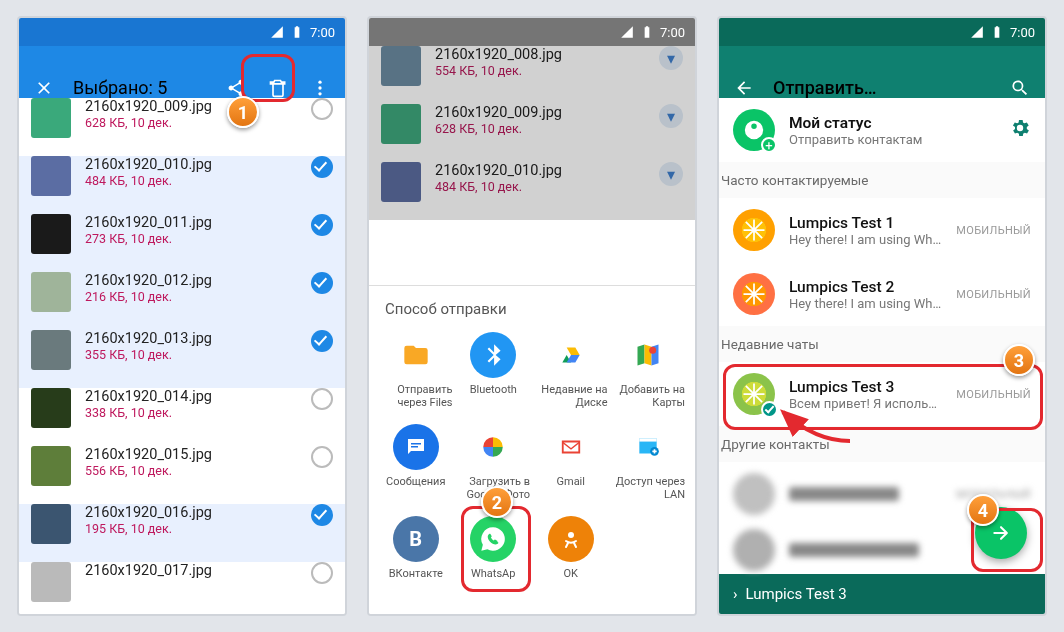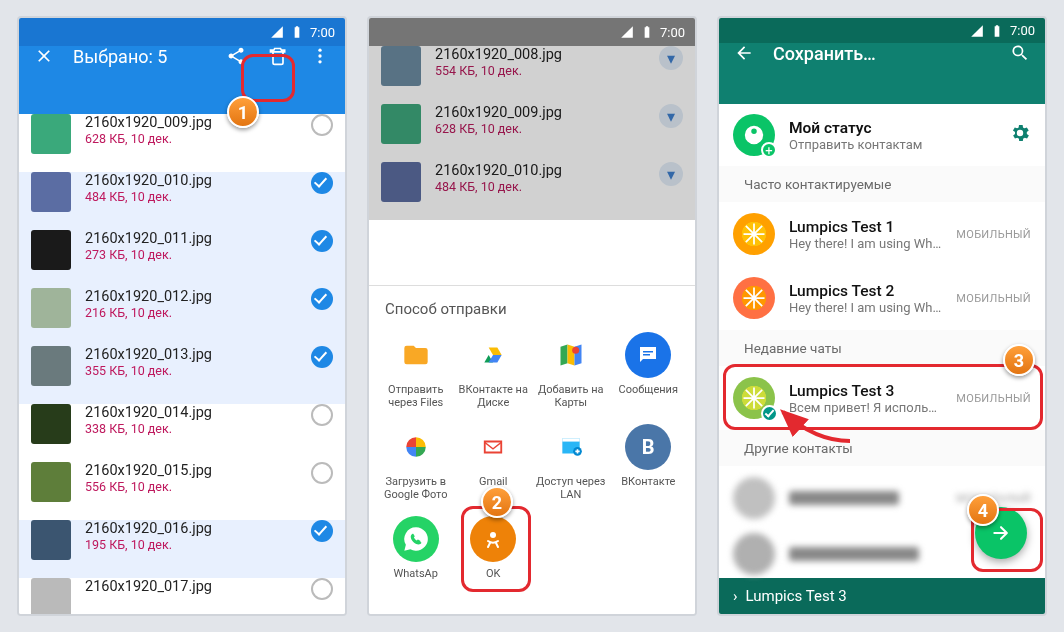--- a/index.html
+++ b/index.html
@@ -13,21 +13,21 @@
   body{margin:0;background:#e2e5ea;display:flex;justify-content:center;align-items:center;height:632px;width:1064px;}
   .stage{display:flex;gap:20px;}
   .phone{width:330px;height:600px;background:#fff;border:2px solid #d0d4da;border-radius:4px;overflow:hidden;position:relative;display:flex;flex-direction:column}
   
   .status{height:28px;display:flex;align-items:center;justify-content:flex-end;gap:6px;padding:0 10px;font-size:13px;color:#fff}
   .status svg{height:14px}
   .p1 .status{background:#1976d2}
   .p2 .status{background:#757575}
   .p3 .status{background:var(--dark-teal)}
   
-  .appbar{height:68px;display:flex;align-items:flex-start;color:#ffffff;padding:0 12px;gap:16px;font-size:18px}
+  .appbar{height:52px;display:flex;align-items:flex-end;color:#000000;padding:0 12px;gap:16px;font-size:18px}
   .p1 .appbar{background:var(--blue)}
   .p3 .appbar{background:var(--teal)}
   .appbar .title{flex:1}
   .appbar .icon{width:26px;display:flex;justify-content:center}
   .appbar svg{height:20px;fill:#fff}
   
   .list{flex:1;overflow:hidden;background:#fff}
   .row{height:58px;display:flex;padding:0 12px;gap:14px}
   .row.selected{background:var(--select-bg)}
   .thumb{width:40px;height:40px;border-radius:3px;background:#9aa;flex-shrink:0}
@@ -39,23 +39,23 @@
   .chk.on:after{content:"";position:absolute;left:6px;top:3px;width:5px;height:10px;border:solid #fff;border-width:0 2.5px 2.5px 0;transform:rotate(42deg)}
   
   .dimlist{background:#fff;filter:brightness(.82) grayscale(.05) ;pointer-events:none}
   .dimlist .row{background:#fff}
   .dimlist .drop{width:24px;height:24px;border-radius:50%;background:#e1ecf7;display:flex;align-items:center;justify-content:center;color:#3b7fd1}
   .sheet{background:#fff;position:absolute;bottom:0;left:0;right:0;border-top:1px solid #ddd;padding:14px 10px 20px}
   .sheet .stitle{font-size:15px;color:#555;margin:0 6px 14px}
   .grid{display:grid;grid-template-columns:repeat(4,1fr);gap:14px 4px}
   .app{display:flex;flex-direction:column;align-items:center;gap:6px}
   .app .aicon{width:46px;height:46px;border-radius:8px;display:flex;align-items:center;justify-content:center;font-size:24px;color:#fff}
-  .app .alabel{font-size:11px;color:#555;text-align:center;line-height:1.15;height:26px}
-  
-  .section-hdr{padding:10px 25px;font-size:13.5px;color:#6a6a6a;background:#fafafa}
+  .app .alabel{font-size:11px;color:#555;text-align:right;line-height:1.15;height:26px}
+  
+  .section-hdr{padding:10px 2px;font-size:13.5px;color:#6a6a6a;background:#fafafa}
   .contact{display:flex;align-items:center;gap:14px;padding:10px 14px;height:64px}
   .avatar{width:42px;height:42px;border-radius:50%;flex-shrink:0;position:relative}
   .contact .ctext{flex:1;min-width:0}
   .contact .cname{font-size:15.5px;color:#111;font-weight:500}
   .contact .csub{font-size:13px;color:#777;white-space:nowrap;overflow:hidden;text-overflow:ellipsis}
   .ctag{font-size:11px;color:#999;letter-spacing:.3px}
   .footer-bar{background:var(--dark-teal);color:#fff;height:40px;display:flex;align-items:center;padding:0 14px;font-size:15px;gap:8px}
   .fab{position:absolute;right:18px;bottom:55px;width:52px;height:52px;border-radius:50%;background:var(--green);display:flex;align-items:center;justify-content:center;box-shadow:0 3px 8px rgba(0,0,0,.35)}
   .fab svg{fill:#fff;height:20px}
   
@@ -227,28 +227,36 @@
     <div class="grid" id="appgrid">
           <div class="app">
             <div class="aicon" style="background:#fff;">
               <svg viewBox="0 0 24 24" style="height:28px">
                 <path fill="#f9a825" d="M10 4H4a2 2 0 00-2 2v12a2 2 0 002 2h16a2 2 0 002-2V8a2 2 0 00-2-2h-8l-2-2z"></path>
               </svg>
             </div>
    <div class="alabel">Отправить через Files</div>
           </div>
           <div class="app">
+            <div class="aicon" style="background:#2196f3;border-radius:50%">
+              <svg viewBox="0 0 24 24" style="height:26px;fill:#fff">
+                <path d="M13 2v7.6L8.4 5 7 6.4 12.6 12 7 17.6 8.4 19 13 14.4V22l6-6-4.6-4L19 8l-6-6z"></path>
+              </svg>
+            </div>
+   <div class="alabel">Bluetooth</div>
+          </div>
+          <div class="app">
             <div class="aicon" style="background:#fff;">
               <svg viewBox="0 0 24 24" style="height:26px">
                 <path fill="#0f9d58" d="M4 19l4-7 4 7z"></path>
                 <path fill="#fbbc04" d="M8 5h8l4 7H12z"></path>
                 <path fill="#4285f4" d="M12 12h8l-4 7H8z"></path>
               </svg>
             </div>
-   <div class="alabel">ВКонтакте на Диске</div>
+   <div class="alabel">Недавние на Диске</div>
           </div>
           <div class="app">
             <div class="aicon" style="background:#fff;">
               <svg viewBox="0 0 24 24" style="height:28px">
                 <path fill="#34a853" d="M3 5l6-2v16l-6 2z"></path>
                 <path fill="#fbbc04" d="M9 3l6 2v16l-6-2z"></path>
                 <path fill="#4285f4" d="M15 5l6-2v16l-6 2z"></path>
                 <circle cx="16" cy="8" r="3" fill="#ea4335"></circle>
               </svg>
             </div>
@@ -335,21 +343,21 @@
           <path fill="#fff" d="M16 4h-2V2h-4v2H8v18h8z"></path>
         </svg>
     <span>7:00</span>
   </div>
   <div class="appbar">
     <span class="icon">
           <svg viewBox="0 0 24 24">
             <path d="M20 11H7.8l5.6-5.6L12 4l-8 8 8 8 1.4-1.4L7.8 13H20z"></path>
           </svg>
         </span>
-    <span class="title" style="font-weight:500">Сохранить…</span>
+    <span class="title" style="font-weight:500">Отправить…</span>
     <span class="icon">
           <svg viewBox="0 0 24 24">
             <path d="M15.5 14h-.8l-.3-.3a6.5 6.5 0 10-.7.7l.3.3v.8l5 5 1.5-1.5-5-5zM9.5 14a4.5 4.5 0 110-9 4.5 4.5 0 010 9z"></path>
           </svg>
         </span>
   </div>
 
   <div class="contact">
     <div class="avatar" style="background:#0ac467;display:flex;align-items:center;justify-content:center">
       <svg viewBox="0 0 24 24" style="height:22px;fill:#fff">

